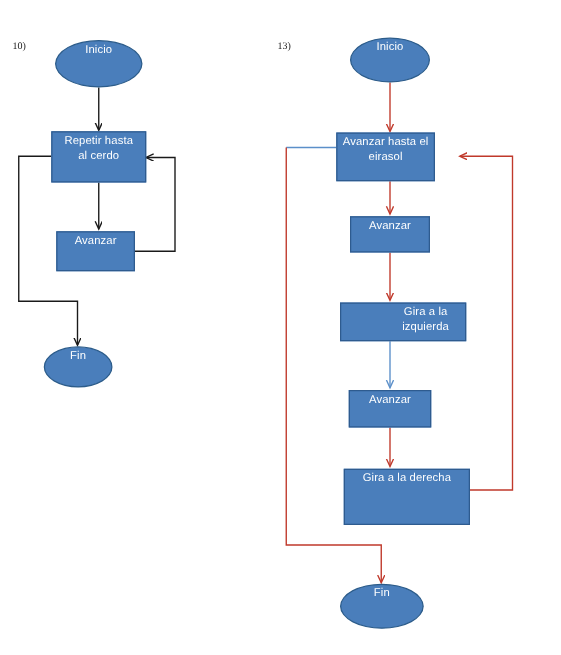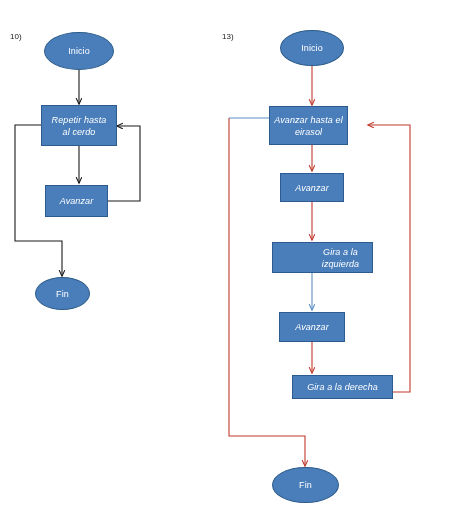--- a/index.html
+++ b/index.html
@@ -21,49 +21,47 @@
     position: absolute;
     left: 0;
     top: 0;
     width: 449px;
     height: 524px;
   }
   .node {
     position: absolute;
     box-sizing: border-box;
     display: flex;
-    align-items: center;
     justify-content: center;
     text-align: center;
     color: #ffffff;
     font-size: 9px;
     line-height: 12px;
     letter-spacing: 0.1px;
     background: #4a7ebb;
     border: 1px solid #2e5b8f;
     z-index: 3;
   }
   .node.ellipse {
     border-radius: 50%;
     border: 1px solid #2c5c8a;
   }
   .node.rect {
     border-radius: 0;
-    font-style: italic;
   }
   .node .label {
     padding: 0 3px;
     white-space: pre-line;
   }
   .index-label {
     position: absolute;
     font-size: 8px;
     color: #1a1a1a;
     z-index: 4;
-    font-family: Liberation Sans, sans-serif;
+    font-family: Liberation Serif, serif;
   }
 </style>
 </head>
 <body>
 
 <div id="canvas">
 
   <svg class="svg-layer" viewBox="0 0 449 524" xmlns="http://www.w3.org/2000/svg">
     <defs>
       <marker id="arrow-black" markerWidth="7" markerHeight="7" refX="5.4" refY="2.6" orient="auto" markerUnits="strokeWidth">
@@ -160,21 +158,21 @@
   </div>
 
   <div class="node rect" style="left:272px; top:242px; width:101px; height:31px;padding-left:36px;">
     <span class="label">Gira a la izquierda</span>
   </div>
 
   <div class="node rect" style="left:279px; top:312px; width:66px; height:30px;">
     <span class="label">Avanzar</span>
   </div>
 
-  <div class="node rect" style="left:292px; top:375px; width:101px; height:24px;">
+  <div class="node rect" style="left:275px; top:375px; width:101px; height:45px;">
     <span class="label">Gira a la derecha</span>
   </div>
 
   <div class="node ellipse" style="left:272px; top:467px; width:67px; height:36px;">
     <span class="label">Fin</span>
   </div>
 
 </div>
 
 </body></html>

